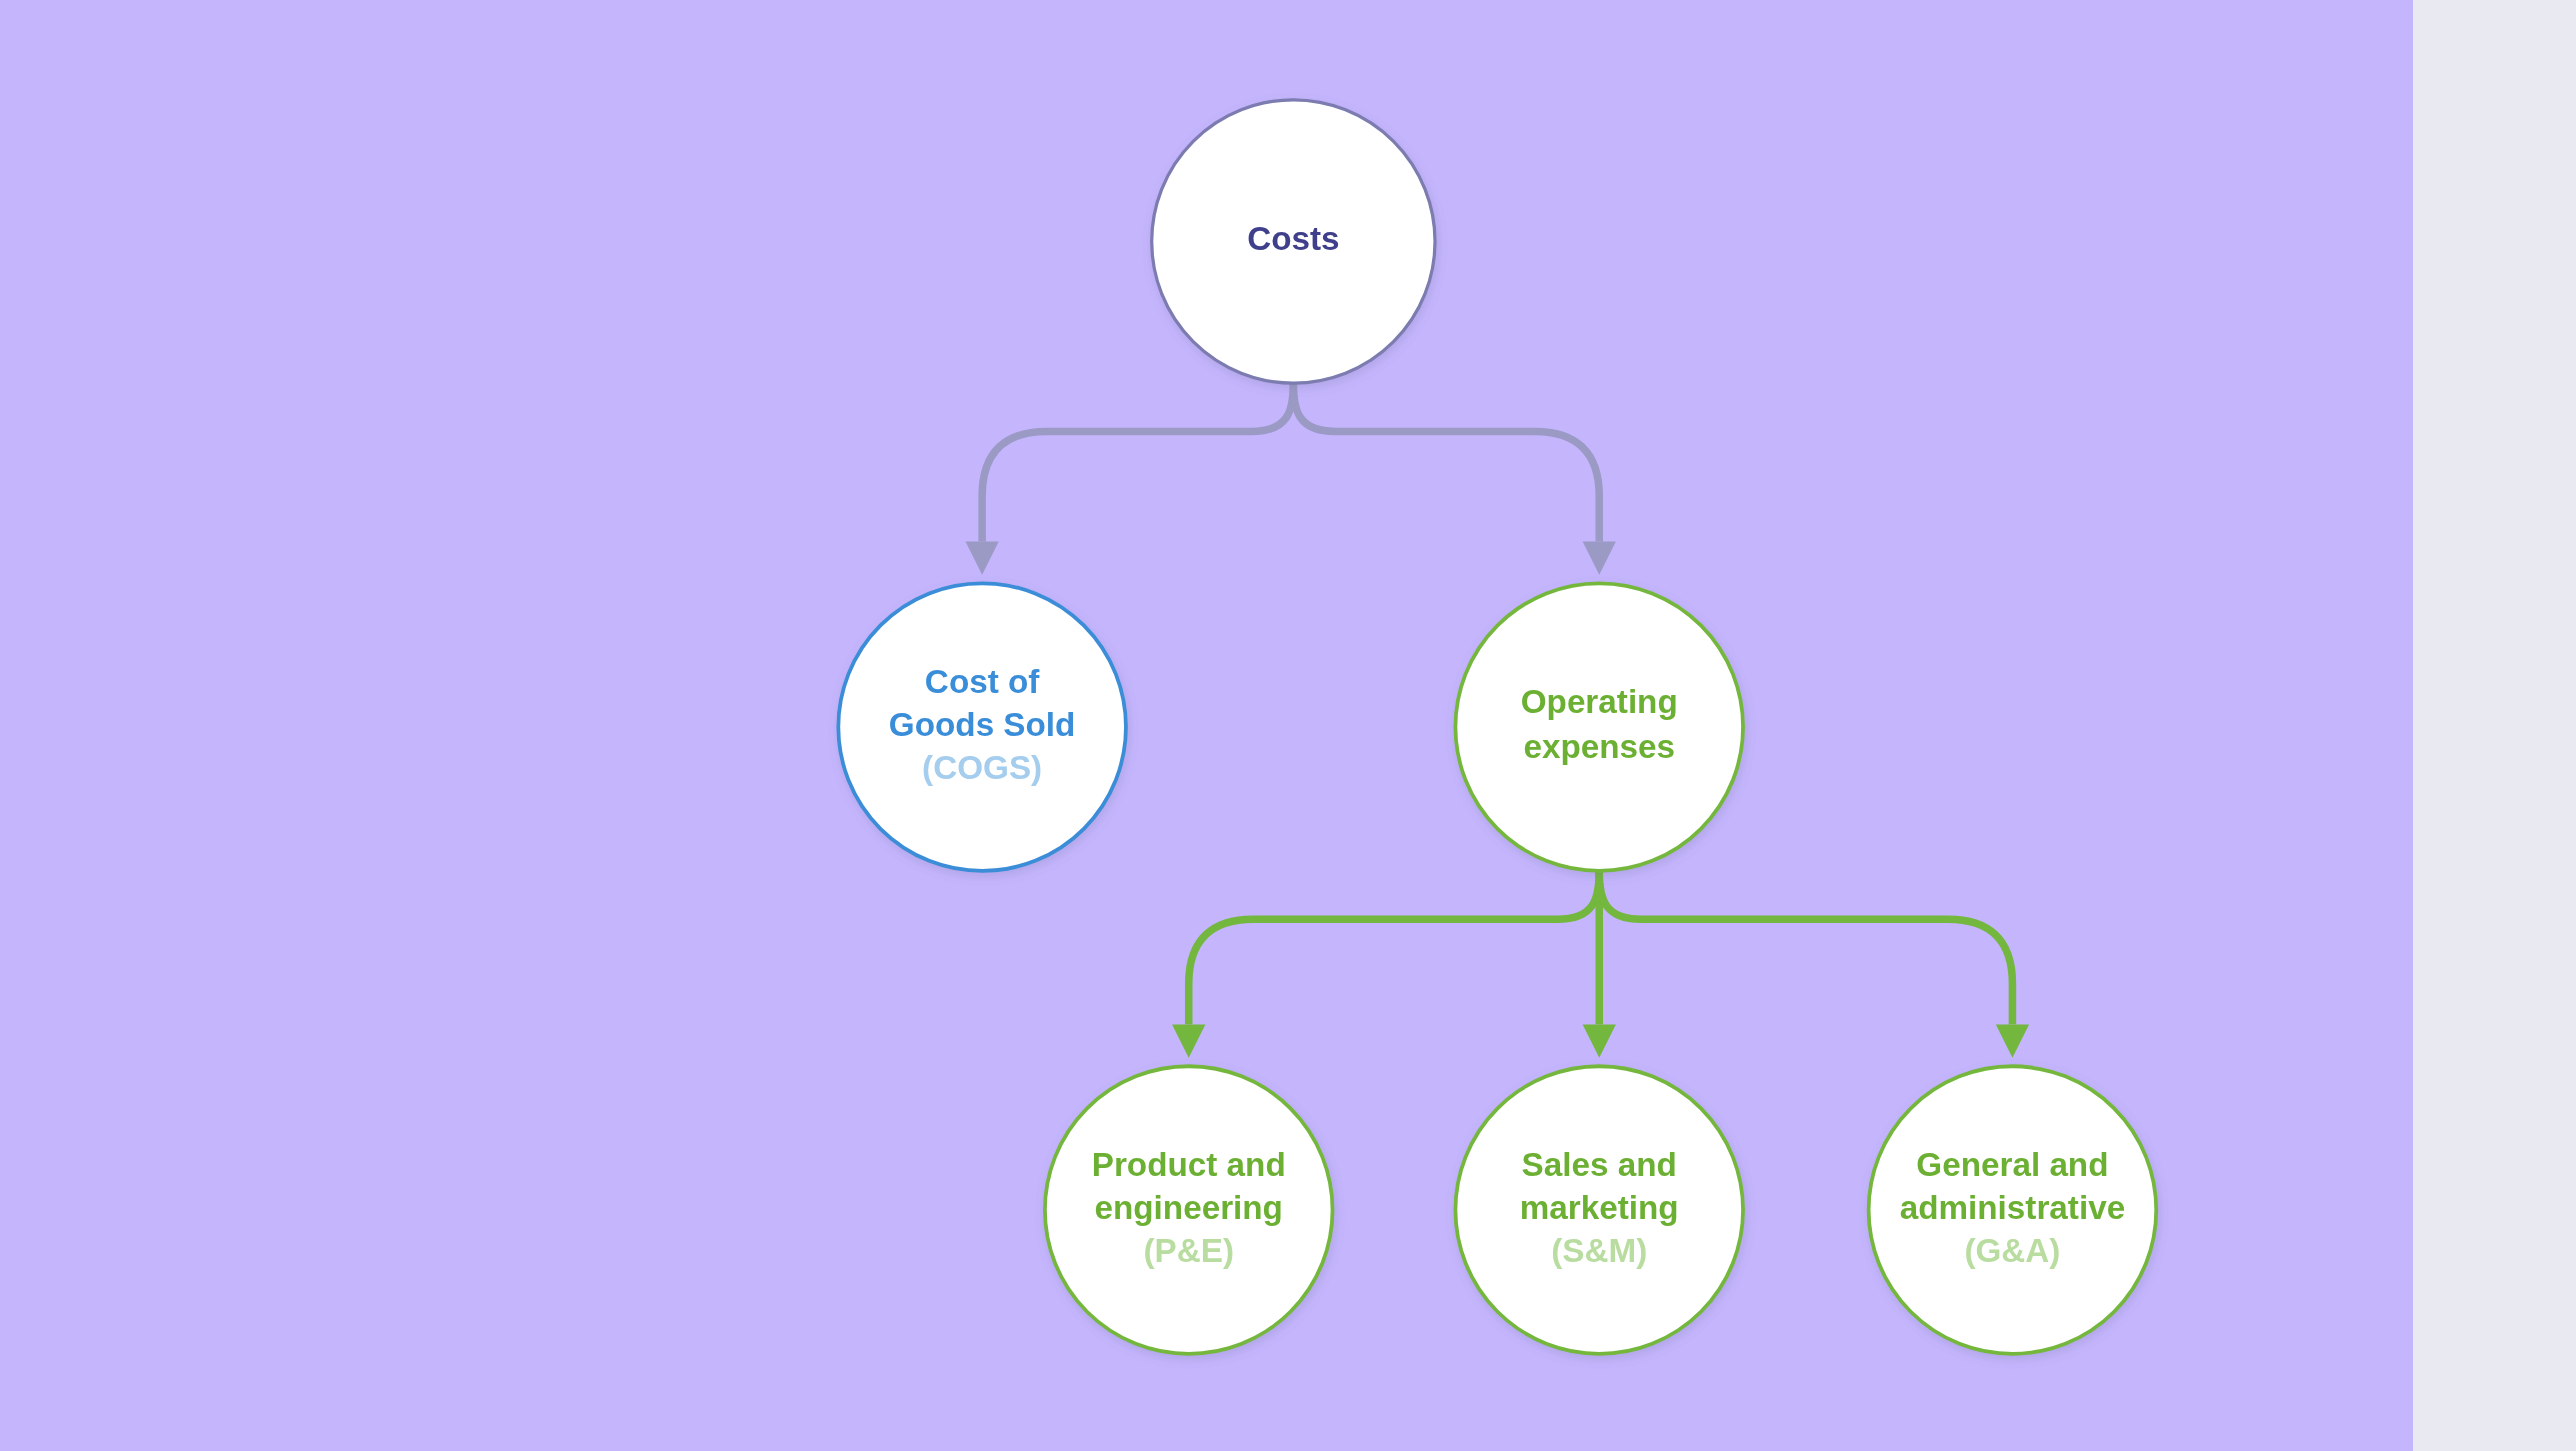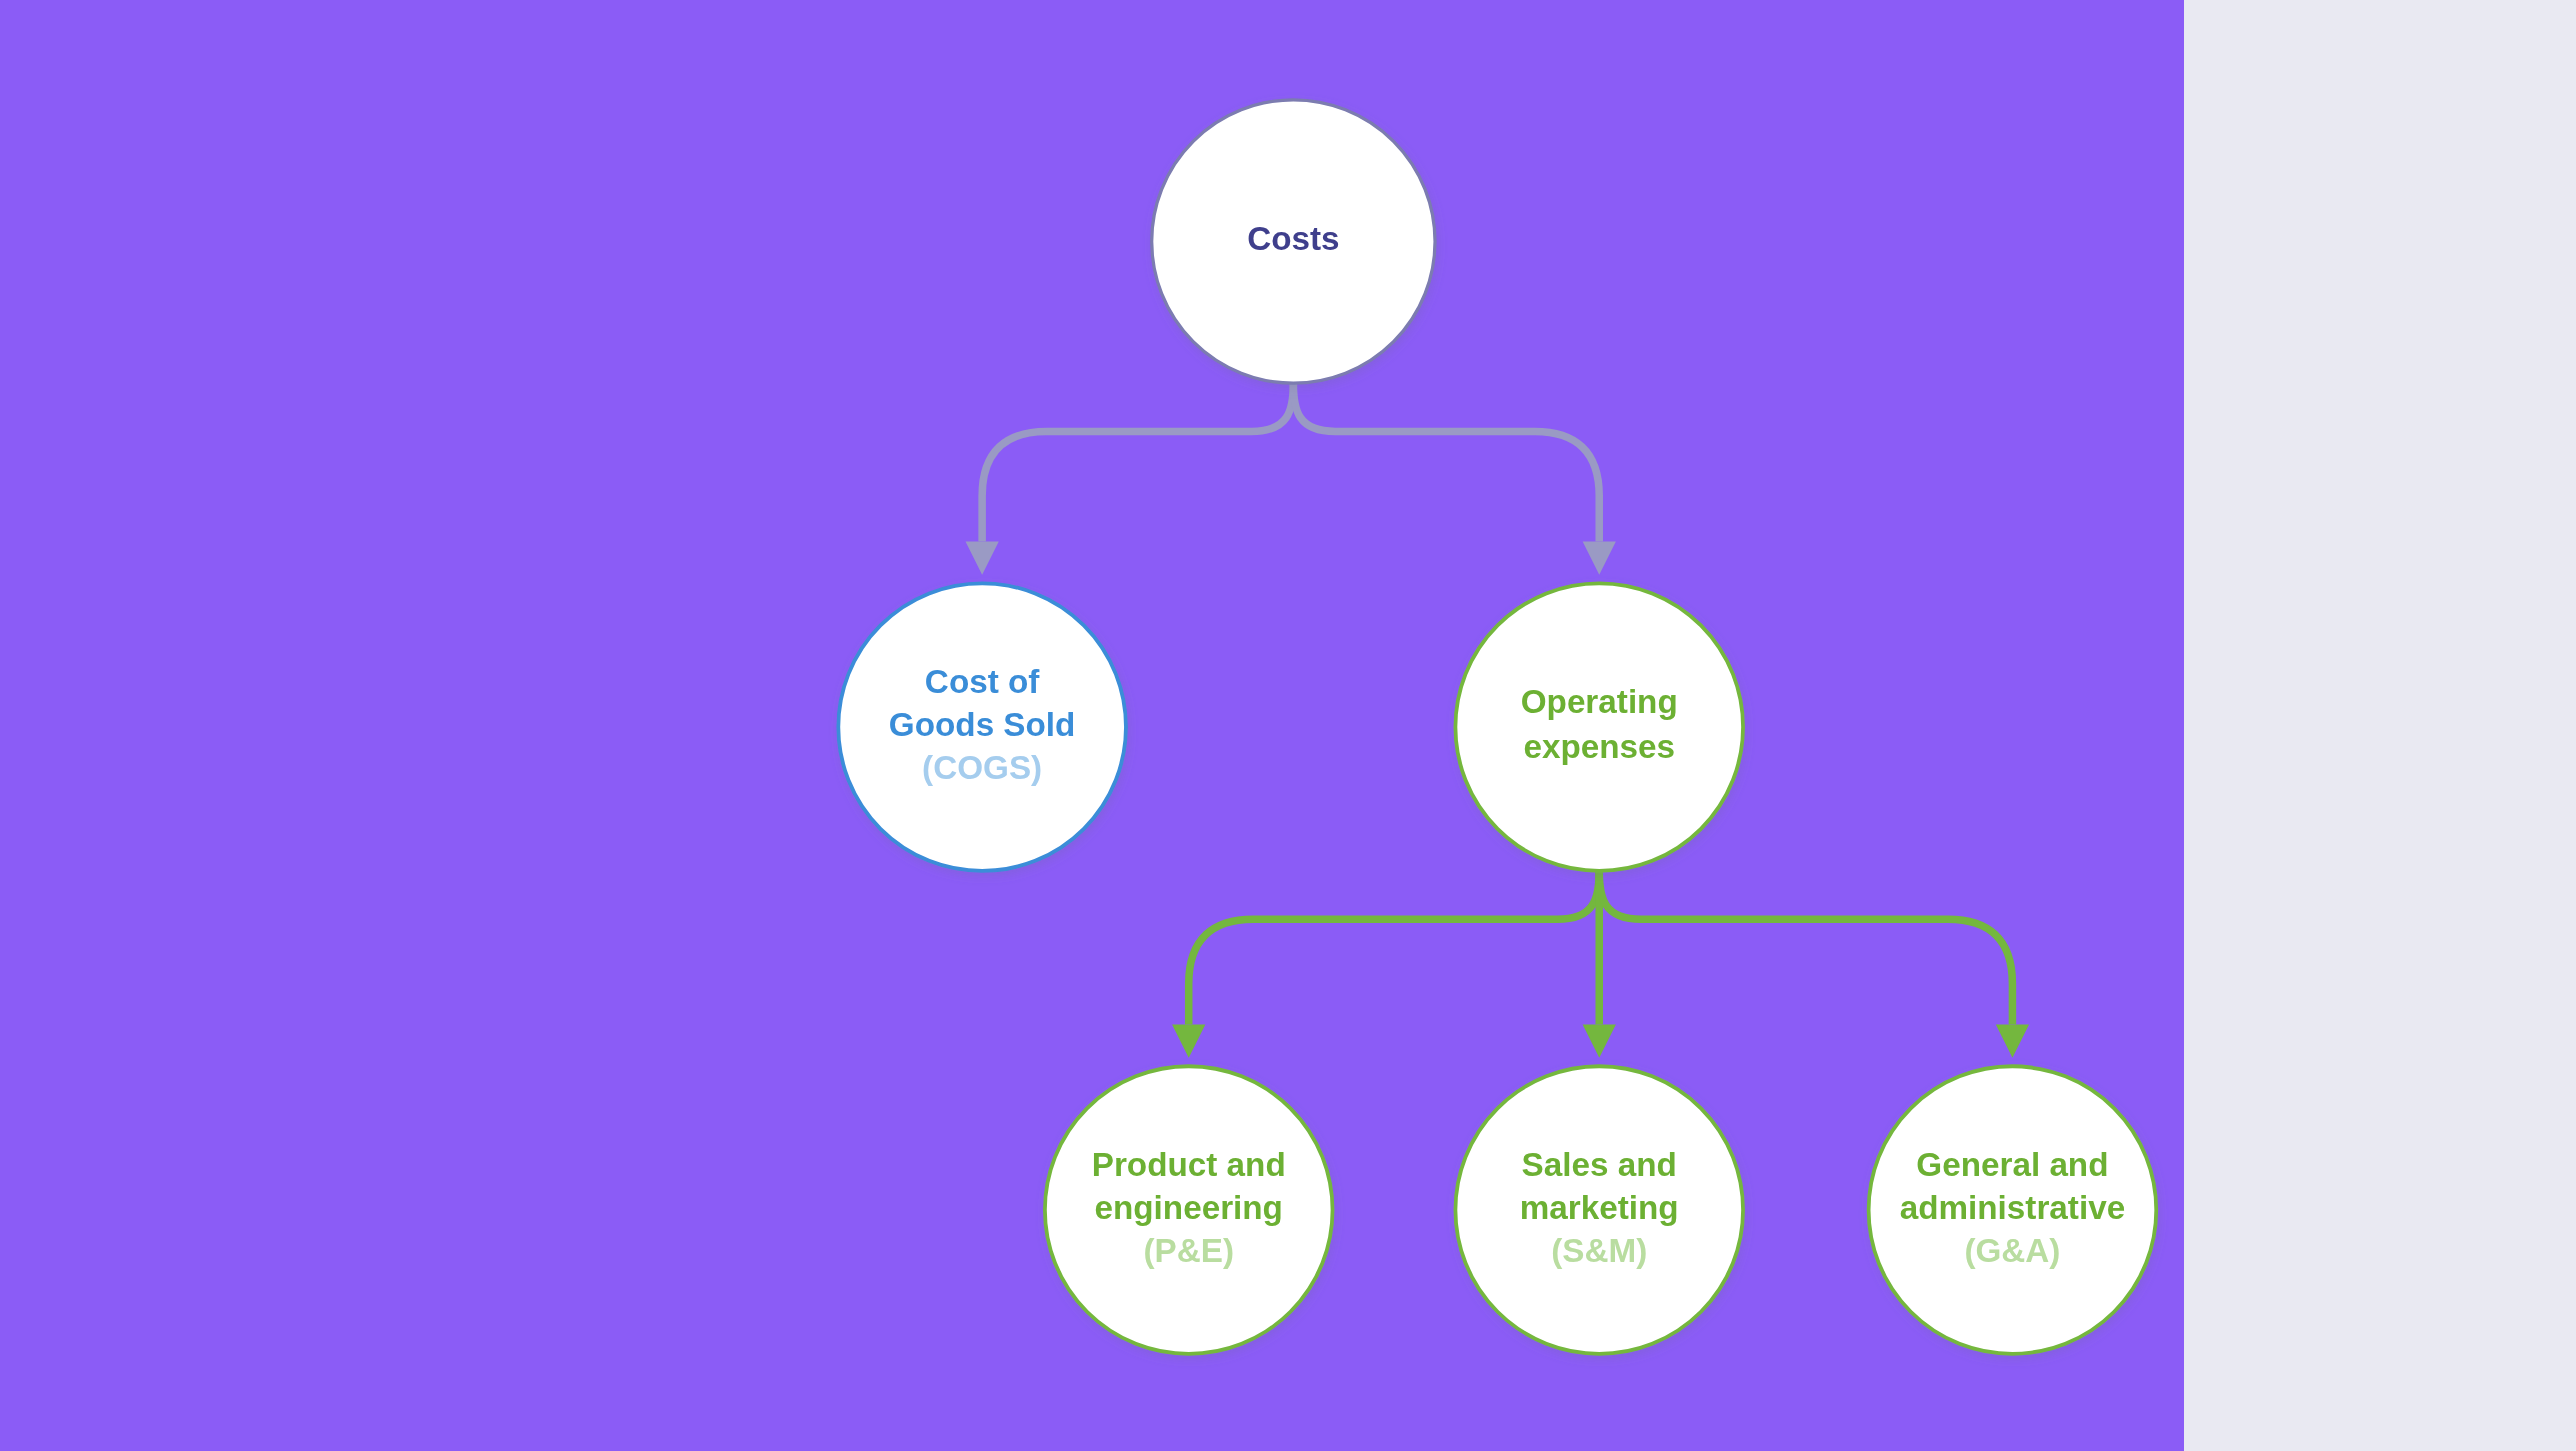--- a/index.html
+++ b/index.html
@@ -9,23 +9,23 @@
   }
   body {
     width: 2576px;
     height: 1451px;
     background: #e9e9f2;
     font-family: "Liberation Sans", sans-serif;
     overflow: hidden;
   }
   #canvas {
     position: relative;
-    width: 2184px;
+    width: 2413px;
     height: 1451px;
-    background: #8b5cf6;
+    background: #c4b5fd;
   }
   #diagram-svg {
     position: absolute;
     left: 0;
     top: 0;
     width: 2576px;
     height: 1451px;
     display: block;
   }
   .node-label {

